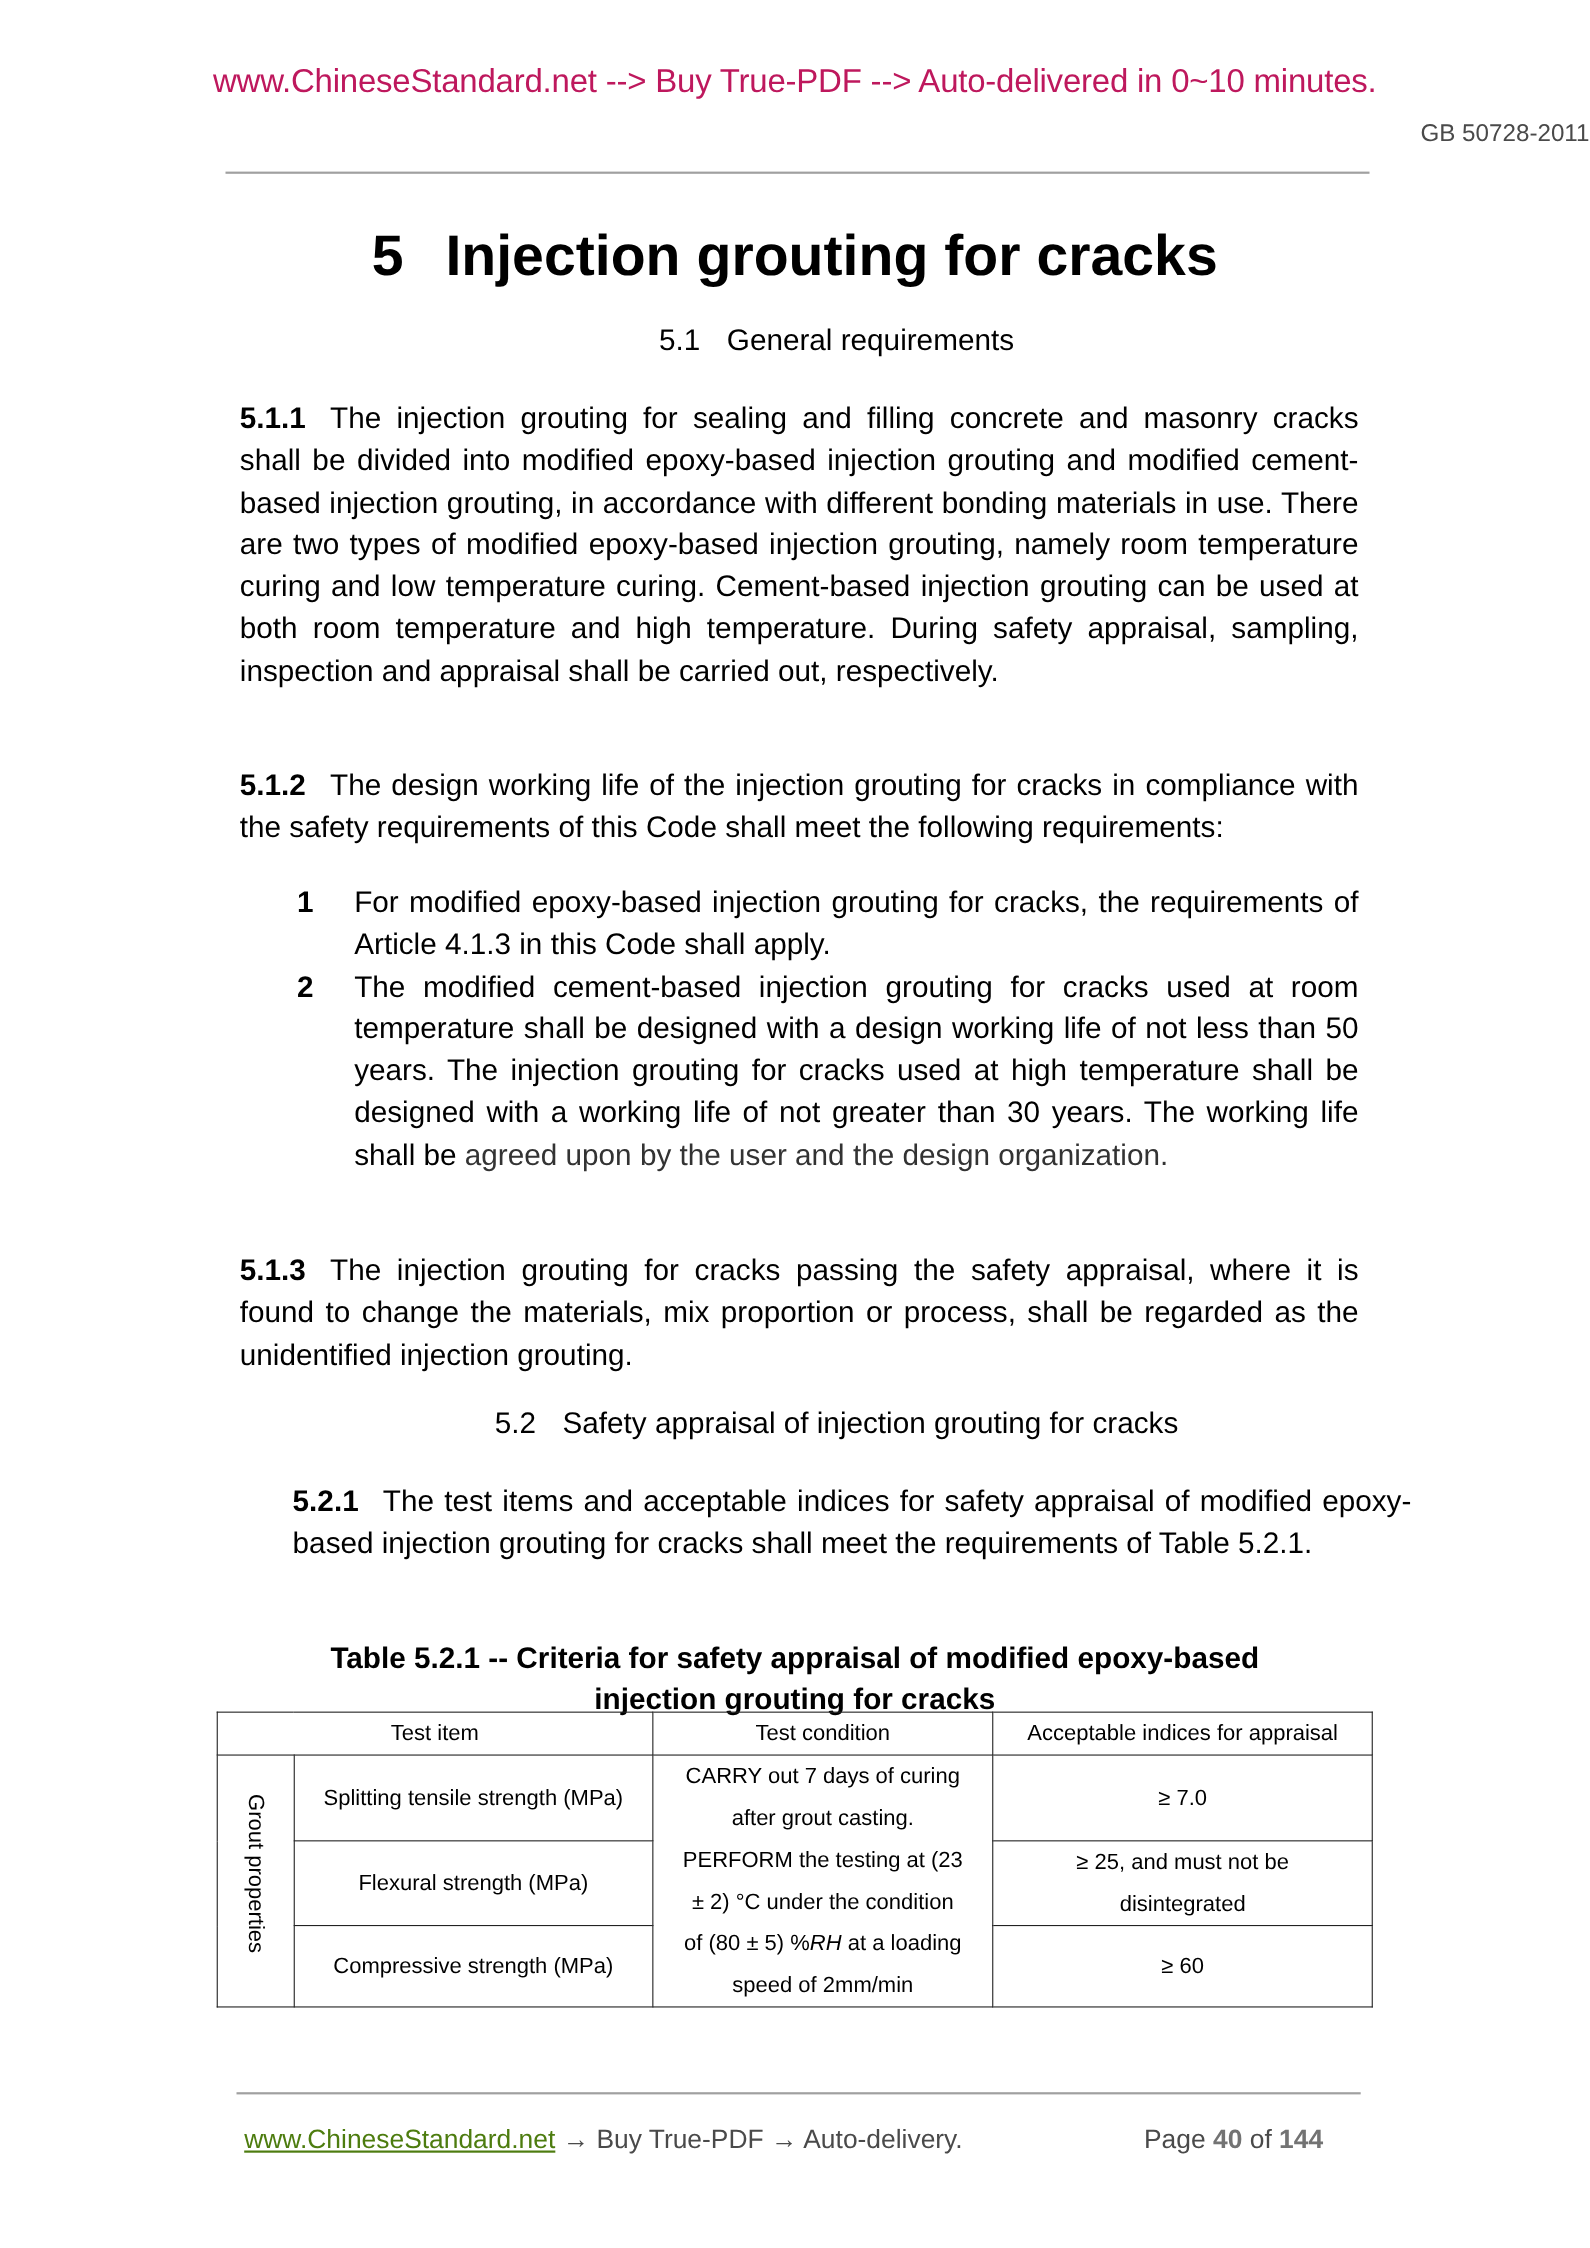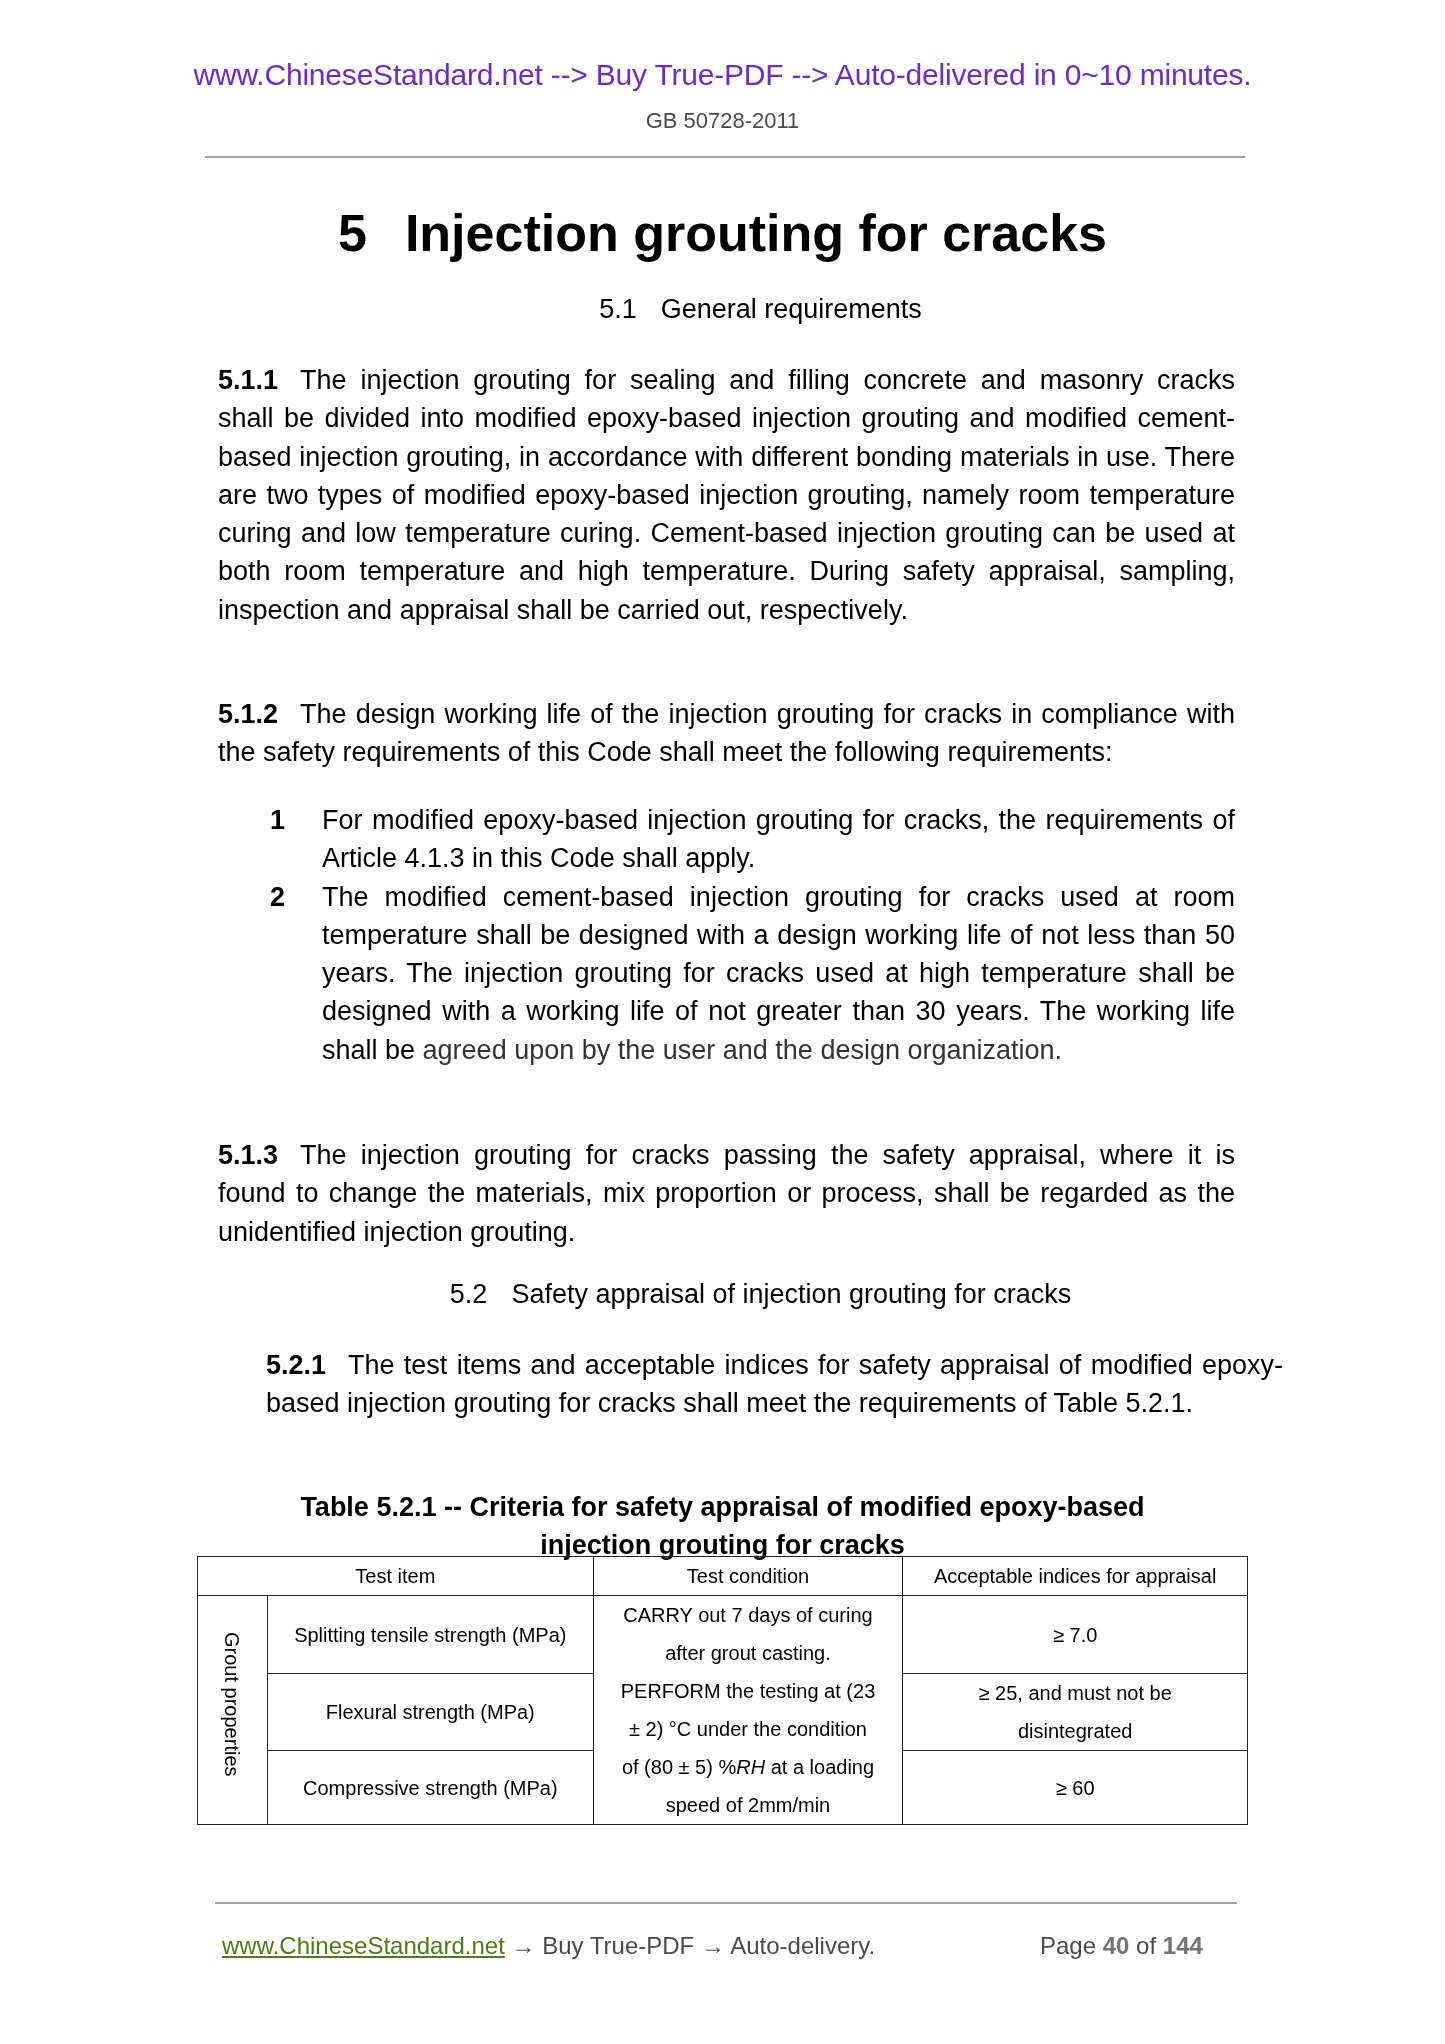--- a/index.html
+++ b/index.html
@@ -1,20 +1,20 @@
 <!DOCTYPE html>
 <html><head>
 <meta charset="utf-8">
 <style>
   html, body { margin: 0; padding: 0; background: #ffffff; }
   body { width: 1445px; height: 2044px; position: relative; overflow: hidden;
          font-family: "Liberation Sans", sans-serif; color: #000; }
   .abs { position: absolute; }
-  .hdr1 { left: 0; width: 1445px; top: 58px; text-align: center; font-size: 30px; color: #6d28d9; letter-spacing: -0.2px; }
-  .hdr2 { left: 0; width: 1445px; top: 108px; text-align: center; font-size: 22px; color: #4a4a4a; }
+  .hdr1 { left: 0; width: 1445px; top: 58px; text-align: center; font-size: 30px; color: #be185d; letter-spacing: -0.2px; }
+  .hdr2 { left: 0; width: 1445px; top: 108px; text-align: right; font-size: 22px; color: #4a4a4a; }
   .hdr-rule { left: 205px; width: 1040px; top: 156px; height: 0; border-top: 2px solid #a0a0a0; }
   .chap-title { left: 0; width: 1445px; top: 203px; text-align: center; font-size: 52px; font-weight: bold; }
   .chap-title .num { margin-right: 38px; }
   .sec-title { left: 0; width: 1445px; text-align: center; font-size: 27px; font-weight: normal; padding-left: 38px; }
   .sec-title .num { margin-right: 24px; }
   .para { left: 218px; width: 1017px; font-size: 27px; line-height: 38.3px; text-align: justify; }
   .para .clause { font-weight: bold; margin-right: 22px; }
   .list { left: 218px; width: 1017px; font-size: 27px; line-height: 38.3px; }
   .li { position: relative; padding-left: 104px; text-align: justify; }
   .li .n { position: absolute; left: 52px; top: 0; font-weight: bold; }

